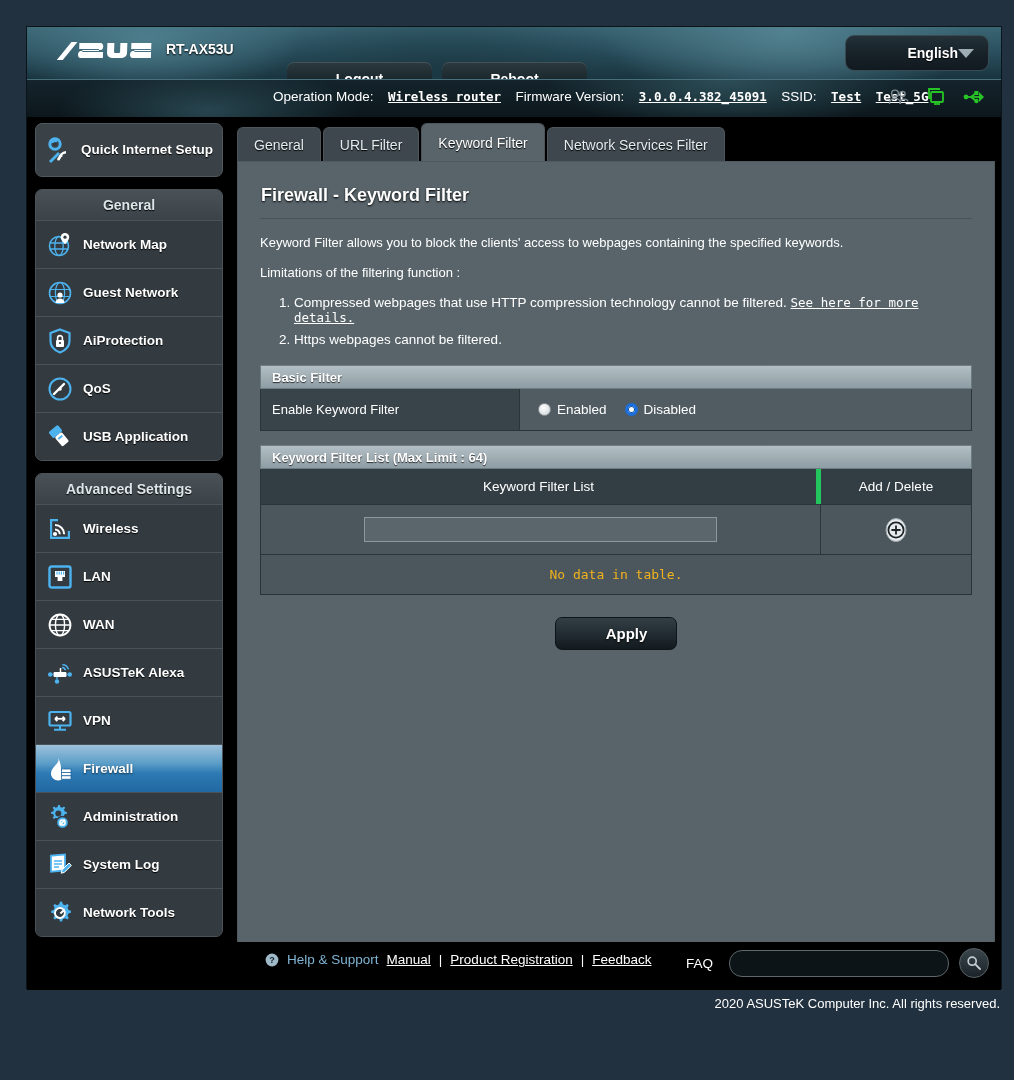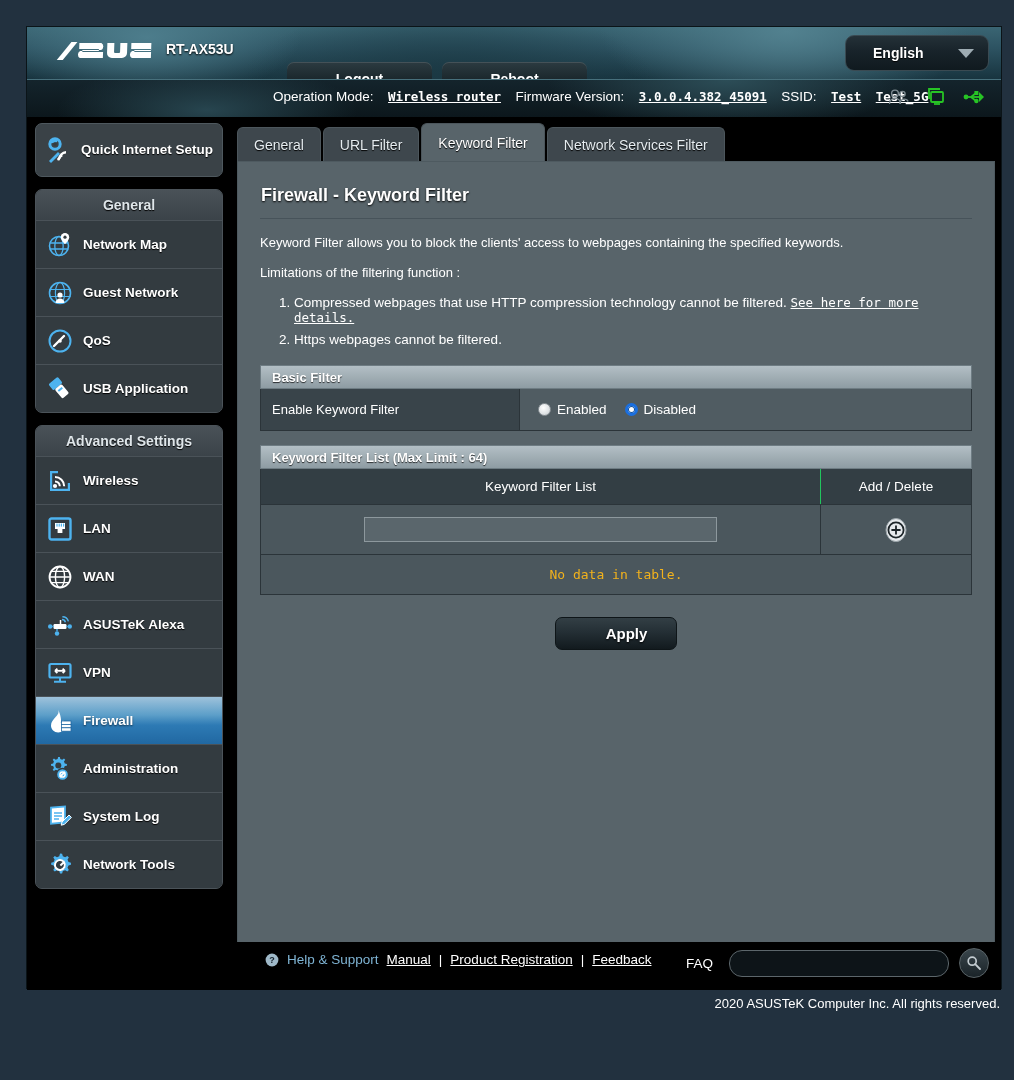--- a/index.html
+++ b/index.html
@@ -54,21 +54,21 @@
   #btn-logout { left: 260px; top: 35px; }
   #btn-reboot { left: 415px; top: 35px; }
 
   .langbox {
     position: absolute; right: 12px; top: 8px;
     width: 144px; height: 36px;
     background: linear-gradient(180deg, #243138 0%, #18232a 45%, #101a1f 100%);
     border: 1px solid #3a4a52; border-radius: 9px;
     display: flex; align-items: center; cursor: pointer;
   }
-  .langbox .lbl { flex: 1; text-align: left; color: #ffffff; font-size: 14px; font-weight: bold;
+  .langbox .lbl { flex: 1; text-align: right; color: #ffffff; font-size: 14px; font-weight: bold;
      text-shadow: 0 1px 1px #000; padding-left: 27px; }
   .caret {
     width: 0; height: 0; margin-right: 14px;
     border-left: 8px solid transparent; border-right: 8px solid transparent;
     border-top: 9px solid #9eacb3;
   }
 
   
   .statusbar {
     position: relative; height: 38px; width: 100%;
@@ -169,21 +169,21 @@
   }
   .radio.sel {
     background: #ffffff;
     border: 3px solid #1a6fe0;
     box-shadow: 0 0 0 1px #0d4f9e inset;
   }
   .rlabel { color: #ffffff; font-size: 13.5px; margin-right: 12px; cursor: pointer; }
 
   .thead { display: flex; background: #333e44; border: 1px solid #2b3439; border-top: none; }
   .thead .c1 { flex: 1; text-align: center; color: #ffffff; font-size: 13.5px; padding: 10px 0;
-    border-right: 1px solid #22c55e; }
+    border-right: 5px solid #22c55e; }
   .thead .c2 { width: 150px; text-align: center; color: #ffffff; font-size: 13.5px; padding: 10px 0; }
   .tbody { display: flex; background: #4b575d; border: 1px solid #2b3439; border-top: none; }
   .tbody .c1 { flex: 1; padding: 12px 0; display: flex; justify-content: center;
     border-right: 1px solid #2b3439; }
   .tbody .c2 { width: 150px; display: flex; align-items: center; justify-content: center; }
   .kwinput {
     width: 353px; height: 25px; background: #5a666c;
     border: 1px solid #8d989d; color: #ffffff; font-size: 13px;
     padding: 0 6px; font-family: "Liberation Sans", sans-serif;
   }
@@ -340,20 +340,29 @@
           <svg class="icn" viewBox="0 0 26 26">
             <circle cx="13" cy="13" r="10.5" fill="none" stroke="#4db3ef" stroke-width="1.6"></circle>
             <ellipse cx="13" cy="13" rx="4.6" ry="10.5" fill="none" stroke="#4db3ef" stroke-width="1.2"></ellipse>
             <path d="M2.5 9.5 h21 M2.5 16.5 h21" stroke="#4db3ef" stroke-width="1.2"></path>
             <circle cx="13" cy="15" r="2.6" fill="#ffffff"></circle>
             <path d="M8.6 23 c0 -2.8 2 -4.4 4.4 -4.4 c2.4 0 4.4 1.6 4.4 4.4 z" fill="#ffffff"></path>
           </svg>
           <span class="lbl">Guest Network</span>
         </div>
 
+        <div class="navitem">
+          <svg class="icn" viewBox="0 0 26 26">
+            <path d="M13 1.5 L22.5 5 v8 c0 6 -4.5 9.6 -9.5 11.5 C8 22.6 3.5 19 3.5 13 V5 z" fill="none" stroke="#4db3ef" stroke-width="2.2"></path>
+            <rect x="9" y="12" width="8" height="7" rx="1" fill="#ffffff"></rect>
+            <path d="M10.6 12 v-2 a2.4 2.4 0 0 1 4.8 0 v2" fill="none" stroke="#ffffff" stroke-width="1.6"></path>
+            <circle cx="13" cy="15" r="1.1" fill="#333b40"></circle>
+          </svg>
+          <span class="lbl">AiProtection</span>
+        </div>
 
         <div class="navitem">
           <svg class="icn" viewBox="0 0 26 26">
             <circle cx="13" cy="13" r="10.5" fill="none" stroke="#4db3ef" stroke-width="2"></circle>
             <path d="M7 18 L17 8" stroke="#ffffff" stroke-width="2.4" stroke-linecap="round"></path>
             <circle cx="13" cy="13" r="1.8" fill="#ffffff"></circle>
           </svg>
           <span class="lbl">QoS</span>
         </div>
 

